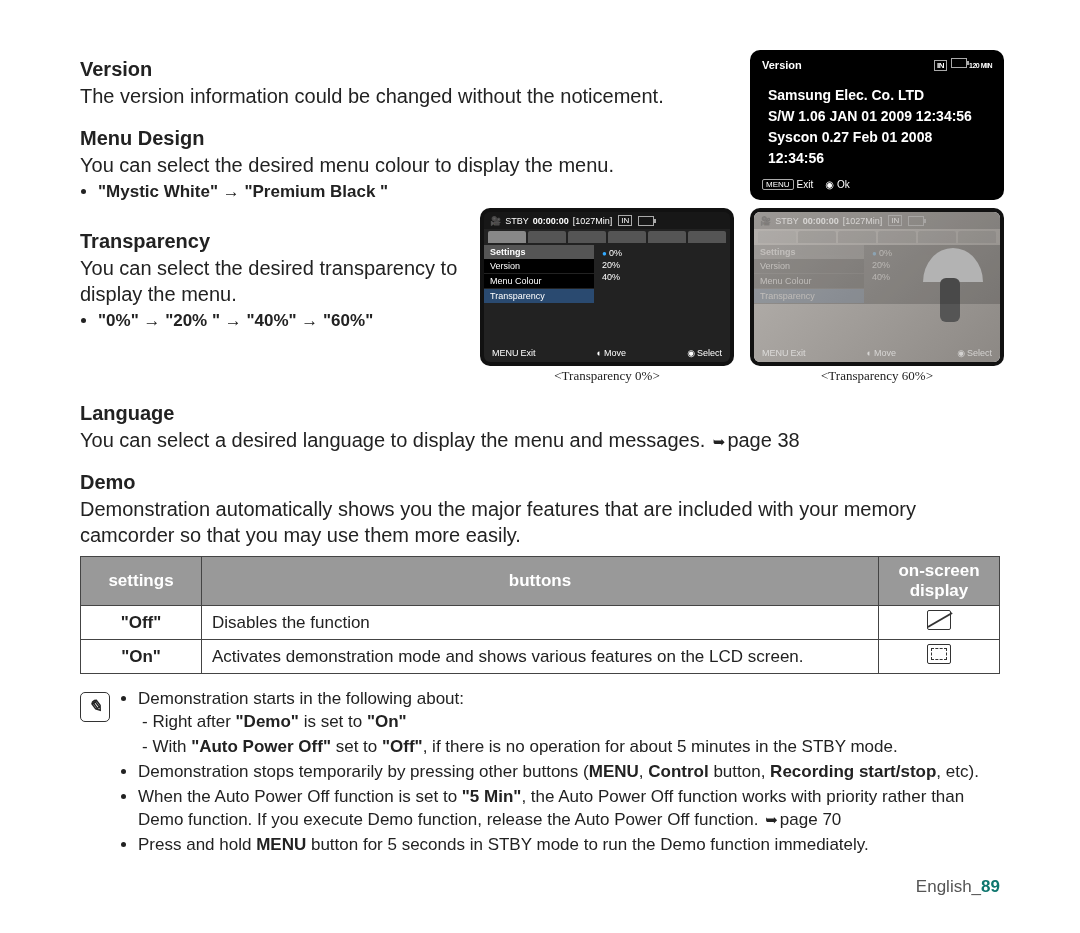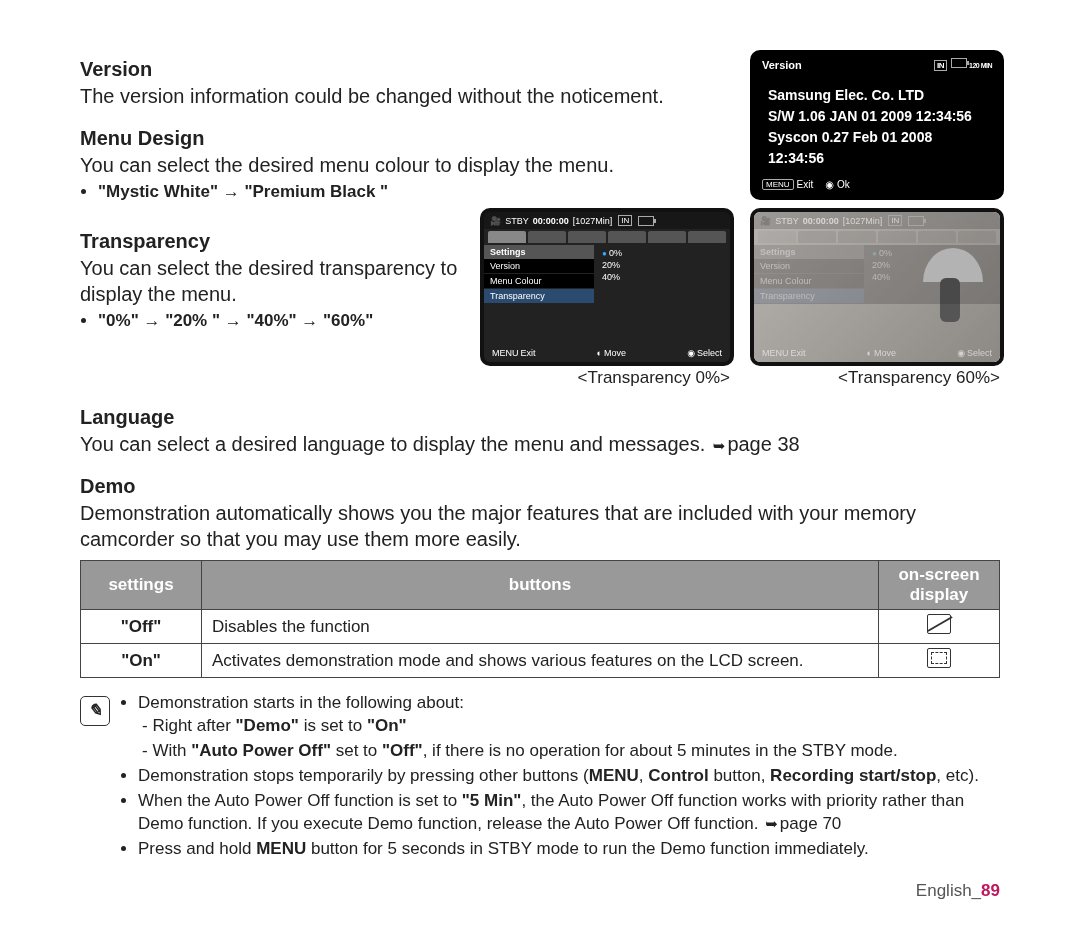--- a/index.html
+++ b/index.html
@@ -101,21 +101,21 @@
   .umbrella {
     position:absolute; right:12px; top:36px; width:70px; height:80px;
   }
   .umbrella .canopy {
     width:60px; height:34px; background:#ddd; border-radius:50% 50% 0 0 / 100% 100% 0 0;
     position:absolute; top:0; left:5px;
   }
   .umbrella .person {
     width:20px; height:44px; background:#555; position:absolute; top:30px; left:22px; border-radius:6px;
   }
-  .caption { text-align:right; font-size:17px; margin-top:6px; }
+  .caption { text-align:center; font-size:13px; margin-top:6px;font-family:Liberation Serif, serif; }
   .pg-ref::before { content:"➥"; font-size:15px; margin:0 2px;}
   table.demo {
     width:100%; border-collapse:collapse; font-size:17px; margin-top:8px;
   }
   table.demo th {
     background:#999; color:#fff; font-weight:bold; padding:4px 8px; border:1px solid #444;
   }
   table.demo td {
     border:1px solid #444; padding:4px 10px; vertical-align:middle;
   }
@@ -135,21 +135,21 @@
   .notebox .nicon {
     width:28px; height:28px; border:1.5px solid #333; border-radius:5px; flex-shrink:0;
     display:flex; align-items:center; justify-content:center; font-style:italic; font-weight:bold; font-family:serif;
     margin-top:4px;
   }
   .notebox ul { margin:0 0 0 18px; padding:0; }
   .notebox ul > li { margin-bottom:2px; }
   .notebox ul ul { list-style:none; margin-left:4px; }
   .notebox ul ul li::before { content:"- "; }
   .footer { text-align:right; font-size:17px; margin-top:18px; color:#555;}
-  .footer .pn { font-weight:bold; color:#be185d;}
+  .footer .pn { font-weight:bold; color:#0f766e;}
   .ind-box { display:inline-block; border:1px solid #aaa; padding:0 2px; font-size:8px; margin-left:2px;text-align:center;}
   .bat { display:inline-block; width:14px; height:8px; border:1px solid #aaa; position:relative; margin-left:2px;}
   .bat::after{content:"";position:absolute;right:-3px;top:2px;width:2px;height:4px;background:#aaa;}
 </style>
 </head>
 <body>
 
 <div class="page">
 
   <div class="topright">

